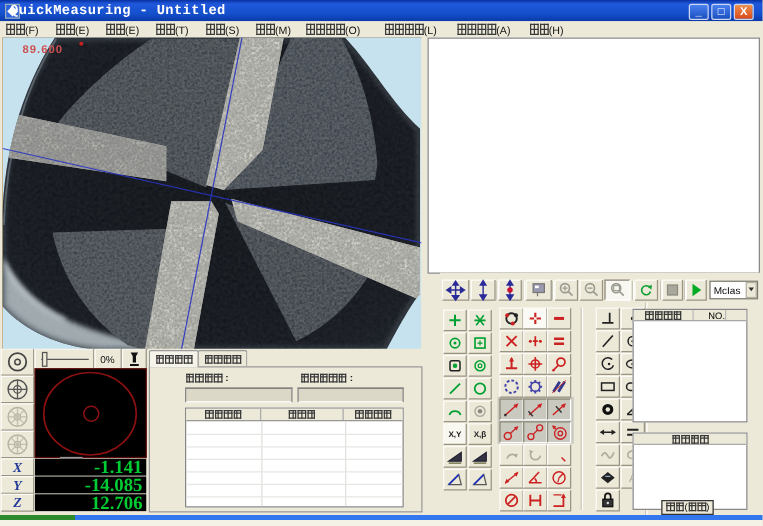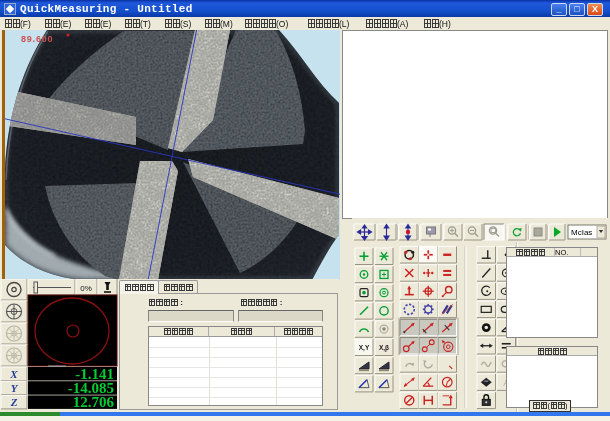--- a/index.html
+++ b/index.html
@@ -5,29 +5,29 @@
 .abs{position:absolute}
 .g{display:inline-block;width:7px;height:9px;margin:0 .5px;vertical-align:-1px;background:
 linear-gradient(#3a3a3a,#3a3a3a) 0 0/100% 1px no-repeat,
 linear-gradient(#3a3a3a,#3a3a3a) 0 45%/100% 1px no-repeat,
 linear-gradient(#3a3a3a,#3a3a3a) 0 100%/100% 1px no-repeat,
 linear-gradient(#3a3a3a,#3a3a3a) 0 0/1px 100% no-repeat,
 linear-gradient(#3a3a3a,#3a3a3a) 100% 0/1px 100% no-repeat,
 linear-gradient(#3a3a3a,#3a3a3a) 50% 0/1px 100% no-repeat}
 .g.s{width:6.5px;height:7.5px}
 #title{left:0;top:0;width:610px;height:17px;background:linear-gradient(#0831a2 0%,#2058dc 18%,#1450cc 65%,#0a38a8 100%)}
-#title .txt{left:20px;top:2.5px;color:#fff;font:bold 11px "Liberation Mono",monospace;letter-spacing:0.3px}
+#title .txt{left:8px;top:2.5px;color:#fff;font:bold 11px "Liberation Mono",monospace;letter-spacing:0.3px}
 #icon{left:4px;top:3px;width:12px;height:12px;background:#2a62e0;border:1px solid #9ab}
 #icon:after{content:"";position:absolute;left:2px;top:2px;width:6px;height:6px;background:#fff;transform:rotate(45deg)}
 .tbtn{top:2.5px;width:16px;height:13px;border-radius:2px;border:1px solid #cdd8f0;font:bold 9px "Liberation Sans",sans-serif;color:#fff;text-align:center;line-height:11px}
 .tb1{background:linear-gradient(#4a80f0,#1a50c0)}
 .tbX{background:linear-gradient(#f09050,#d84818)}
 #menu{left:0;top:17px;width:610px;height:13px;background:#ece9d8;color:#111;white-space:nowrap;padding:1.5px 0 0 4px}
 #menu span{position:absolute;top:2px;font-size:8.5px;white-space:nowrap}
-#cam{left:2px;top:30px;width:335px;height:250px;border-top:1px solid #777;border-left:4px solid #a16207}
+#cam{left:2px;top:30px;width:335px;height:250px;border-top:1px solid #777;border-left:1px solid #a16207}
 #cam svg{margin:-1px 0 0 -1px}
 #canvas{left:342px;top:30px;width:266px;height:189px;background:#fff;border:1px solid #888}
 #tools{left:352px;top:218px;width:270px;height:196px}
 #mid{left:118px;top:279px;width:221px;height:132px;background:#ece9d8}
 .tab{position:absolute;top:1px;height:13px;border:1px solid #999;border-bottom:none;border-radius:2px 2px 0 0;background:#ece9d8;font-size:8px;padding:2px 4px 0}
 .tab.on{background:#f6f4ea;height:14px;z-index:2}
 #tabpanel{position:absolute;left:1px;top:14px;width:219px;height:117px;border:1px solid #999;background:#ece9d8}
 .lbl{position:absolute;font-size:8px;color:#222;font-weight:bold}
 .inp{position:absolute;height:12px;background:#dcd8c8;border:1px solid #888;border-top-color:#666;border-bottom-color:#fff}
 #tbl{position:absolute;left:28px;top:32px;width:175px;height:80px;border:1px solid #888;background:#fff}
@@ -679,21 +679,21 @@
 <rect x="1" y="116.4" width="26" height="13.5" fill="#ece9d8"></rect>
       <path d="M1,129.9 L1,116.4 L27,116.4" stroke="#fdfcf8" fill="none"></path>
       <path d="M27,116.4 L27,129.9 L1,129.9" stroke="#999484" fill="none"></path>
 <text x="14" y="126.9" text-anchor="middle" font-family="Liberation Serif" font-size="11" font-weight="bold" font-style="italic" fill="#223a9a">Z</text>
 <rect x="28" y="116.4" width="89" height="13.5" fill="#000"></rect>
 <text x="114" y="127.9" text-anchor="end" font-family="Liberation Serif" font-size="15" font-weight="bold" fill="#00cc33">12.706</text>
 </svg></div>
 <div id="rp1" class="abs">
     <div class="h">
       <div style="width:48px;text-align:center;border-right:1px solid #bbb"><i class="g s"></i><i class="g s"></i><i class="g s"></i><i class="g s"></i></div>
-      <div style="width:26px;text-align:left;border-right:1px solid #bbb">NO.</div>
+      <div style="width:26px;text-align:right;border-right:1px solid #bbb">NO.</div>
       <div style="width:16px"></div>
     </div>
   </div>
 <div id="rp2" class="abs">
     <div class="h">
       <div style="width:100%;text-align:center"><i class="g s"></i><i class="g s"></i><i class="g s"></i><i class="g s"></i></div>
     </div>
   </div>
 <div id="lang" class="abs"><i class="g s"></i><i class="g s"></i>(<i class="g s"></i><i class="g s"></i>)</div>
 <div id="bstrip" class="abs">

